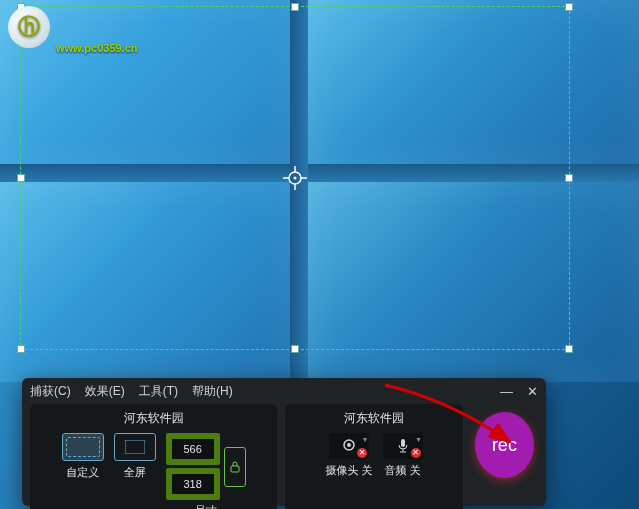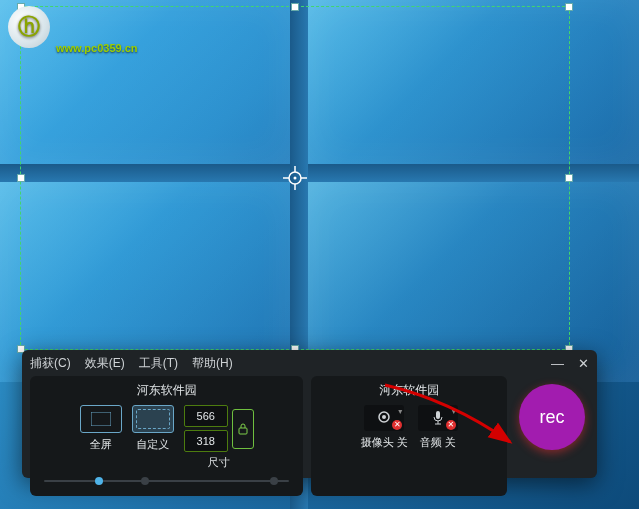--- a/index.html
+++ b/index.html
@@ -14,37 +14,37 @@
 .p4{left:308px;top:182px;right:0;height:200px}
 .watermark{position:absolute;left:8px;top:6px;z-index:5;color:#dfeaf0;font-size:26px;font-weight:600;text-shadow:0 1px 3px rgba(0,0,0,.6);display:flex;align-items:center;gap:4px}
 .wm-logo{width:42px;height:42px;border-radius:50%;background:radial-gradient(circle at 35% 35%,#fff,#d7e4ea 60%,#b8c8d0);display:flex;align-items:center;justify-content:center;color:#8aa400;font-weight:900;font-size:22px}
 .wm-url{position:absolute;left:56px;top:42px;font-size:11px;color:#9dcf00;font-weight:600;text-shadow:0 1px 2px rgba(0,0,0,.7)}
 .sel-box{position:absolute;left:20px;top:6px;width:548px;height:342px;border:1px dashed #43d66b;z-index:4}
 .handle{position:absolute;width:8px;height:8px;background:#fff;border:1px solid #6aa;box-sizing:border-box}
 .h-nw{left:-4px;top:-4px}.h-n{left:50%;top:-4px;margin-left:-4px}.h-ne{right:-4px;top:-4px}
 .h-w{left:-4px;top:50%;margin-top:-4px}.h-e{right:-4px;top:50%;margin-top:-4px}
 .h-sw{left:-4px;bottom:-4px}.h-s{left:50%;bottom:-4px;margin-left:-4px}.h-se{right:-4px;bottom:-4px}
 .crosshair{position:absolute;left:50%;top:50%;transform:translate(-50%,-50%);pointer-events:none}
-.panel{position:absolute;left:22px;top:350px;width:575px;height:128px;background:#1f2326;border-radius:6px;box-shadow:0 6px 24px rgba(0,0,0,.55);z-index:10;color:#cfd3d6;font-size:12px}
+.panel{position:absolute;left:22px;top:378px;width:524px;height:128px;background:#1f2326;border-radius:6px;box-shadow:0 6px 24px rgba(0,0,0,.55);z-index:10;color:#cfd3d6;font-size:12px}
 .menubar{display:flex;align-items:center;height:26px;padding:0 8px;gap:14px}
 .menu-item{color:#cfd3d6;cursor:pointer}
 .winbtns{margin-left:auto;display:flex;gap:14px;color:#cfd3d6;font-size:13px}
 .body{display:flex;gap:8px;padding:0 8px 8px}
 .group{background:#15181a;border-radius:6px;padding:6px 8px 8px;display:flex;flex-direction:column;align-items:center}
 .g-title{font-size:12px;color:#e2e6e8;margin-bottom:6px}
 .g-row{display:flex;align-items:flex-start;gap:10px}
 .opt{display:flex;flex-direction:column;align-items:center;gap:4px;cursor:pointer}
 .opt-ico{width:40px;height:26px;border:1.5px solid #6aa7c8;border-radius:3px;position:relative;display:flex;align-items:center;justify-content:center}
 .opt-ico.sel{background:#2b4250}
 .opt-ico .dashed{position:absolute;inset:3px;border:1px dashed #6aa7c8;border-radius:2px}
 .opt-lbl{font-size:11px;color:#e2e6e8}
 .size-col{display:flex;flex-direction:column;gap:3px;align-items:center}
 .sz-pair{display:flex;gap:4px;align-items:center}
 .sz-inputs{display:flex;flex-direction:column;gap:3px}
-.sz-in{width:38px;height:18px;background:#0e1012;border:1px solid #4d7c0f;color:#e2e6e8;font-size:11px;text-align:center;border-radius:2px}
+.sz-in{width:38px;height:18px;background:#0e1012;border:6px solid #4d7c0f;color:#e2e6e8;font-size:11px;text-align:center;border-radius:2px}
 .lock{width:20px;height:38px;border:1px solid #6fbf3f;border-radius:3px;display:flex;align-items:center;justify-content:center;color:#7fcf4a;font-size:13px}
 .slider{width:100%;height:14px;position:relative;margin-top:4px}
 .slider-track{position:absolute;left:6px;right:6px;top:6px;height:2px;background:#3a4046;border-radius:2px}
 .slider-dot{position:absolute;width:8px;height:8px;border-radius:50%;background:#4fb3e8;top:3px}
 .mini-ico{width:40px;height:26px;background:#0e1012;border-radius:3px;display:flex;align-items:center;justify-content:center;position:relative}
 .chev{position:absolute;right:2px;top:2px;font-size:8px;color:#888}
 .xbadge{position:absolute;right:2px;bottom:1px;width:10px;height:10px;border-radius:50%;background:#e03030;color:#fff;font-size:8px;line-height:10px;text-align:center}
 .rec-btn{width:66px;height:66px;border-radius:50%;background:#a21caf;display:flex;align-items:center;justify-content:center;color:#fff;font-size:18px;margin:8px 4px 0 4px;cursor:pointer;box-shadow:0 3px 10px rgba(255,50,50,.45)}
 .arrow{position:absolute;z-index:12;pointer-events:none}
 </style>
@@ -100,32 +100,32 @@
       <div class="winbtns">
         <span>—</span>
         <span>✕</span>
       </div>
     </div>
     <div class="body">
       <div class="group" style="width:258px">
         <div class="g-title">河东软件园</div>
         <div class="g-row">
           <div class="opt">
+            <div class="opt-ico sel">
+                <div class="dashed"></div>
+              </div>
+            <span class="opt-lbl">自定义</span>
+          </div>
+          <div class="opt">
             <div class="opt-ico">
                 <svg width="20" height="14">
                   <rect x="0" y="0" width="20" height="14" fill="none" stroke="#6aa7c8"></rect>
                 </svg>
               </div>
             <span class="opt-lbl">全屏</span>
-          </div>
-          <div class="opt">
-            <div class="opt-ico sel">
-                <div class="dashed"></div>
-              </div>
-            <span class="opt-lbl">自定义</span>
           </div>
           <div class="size-col">
             <div class="sz-pair">
               <div class="sz-inputs">
                 <input class="sz-in" value="566" style="">
                 <input class="sz-in" value="318" style="">
               </div>
               <div class="lock">
                 <svg width="10" height="12">
                     <rect x="1" y="5" width="8" height="6" rx="1" fill="none" stroke="#7fcf4a"></rect>

